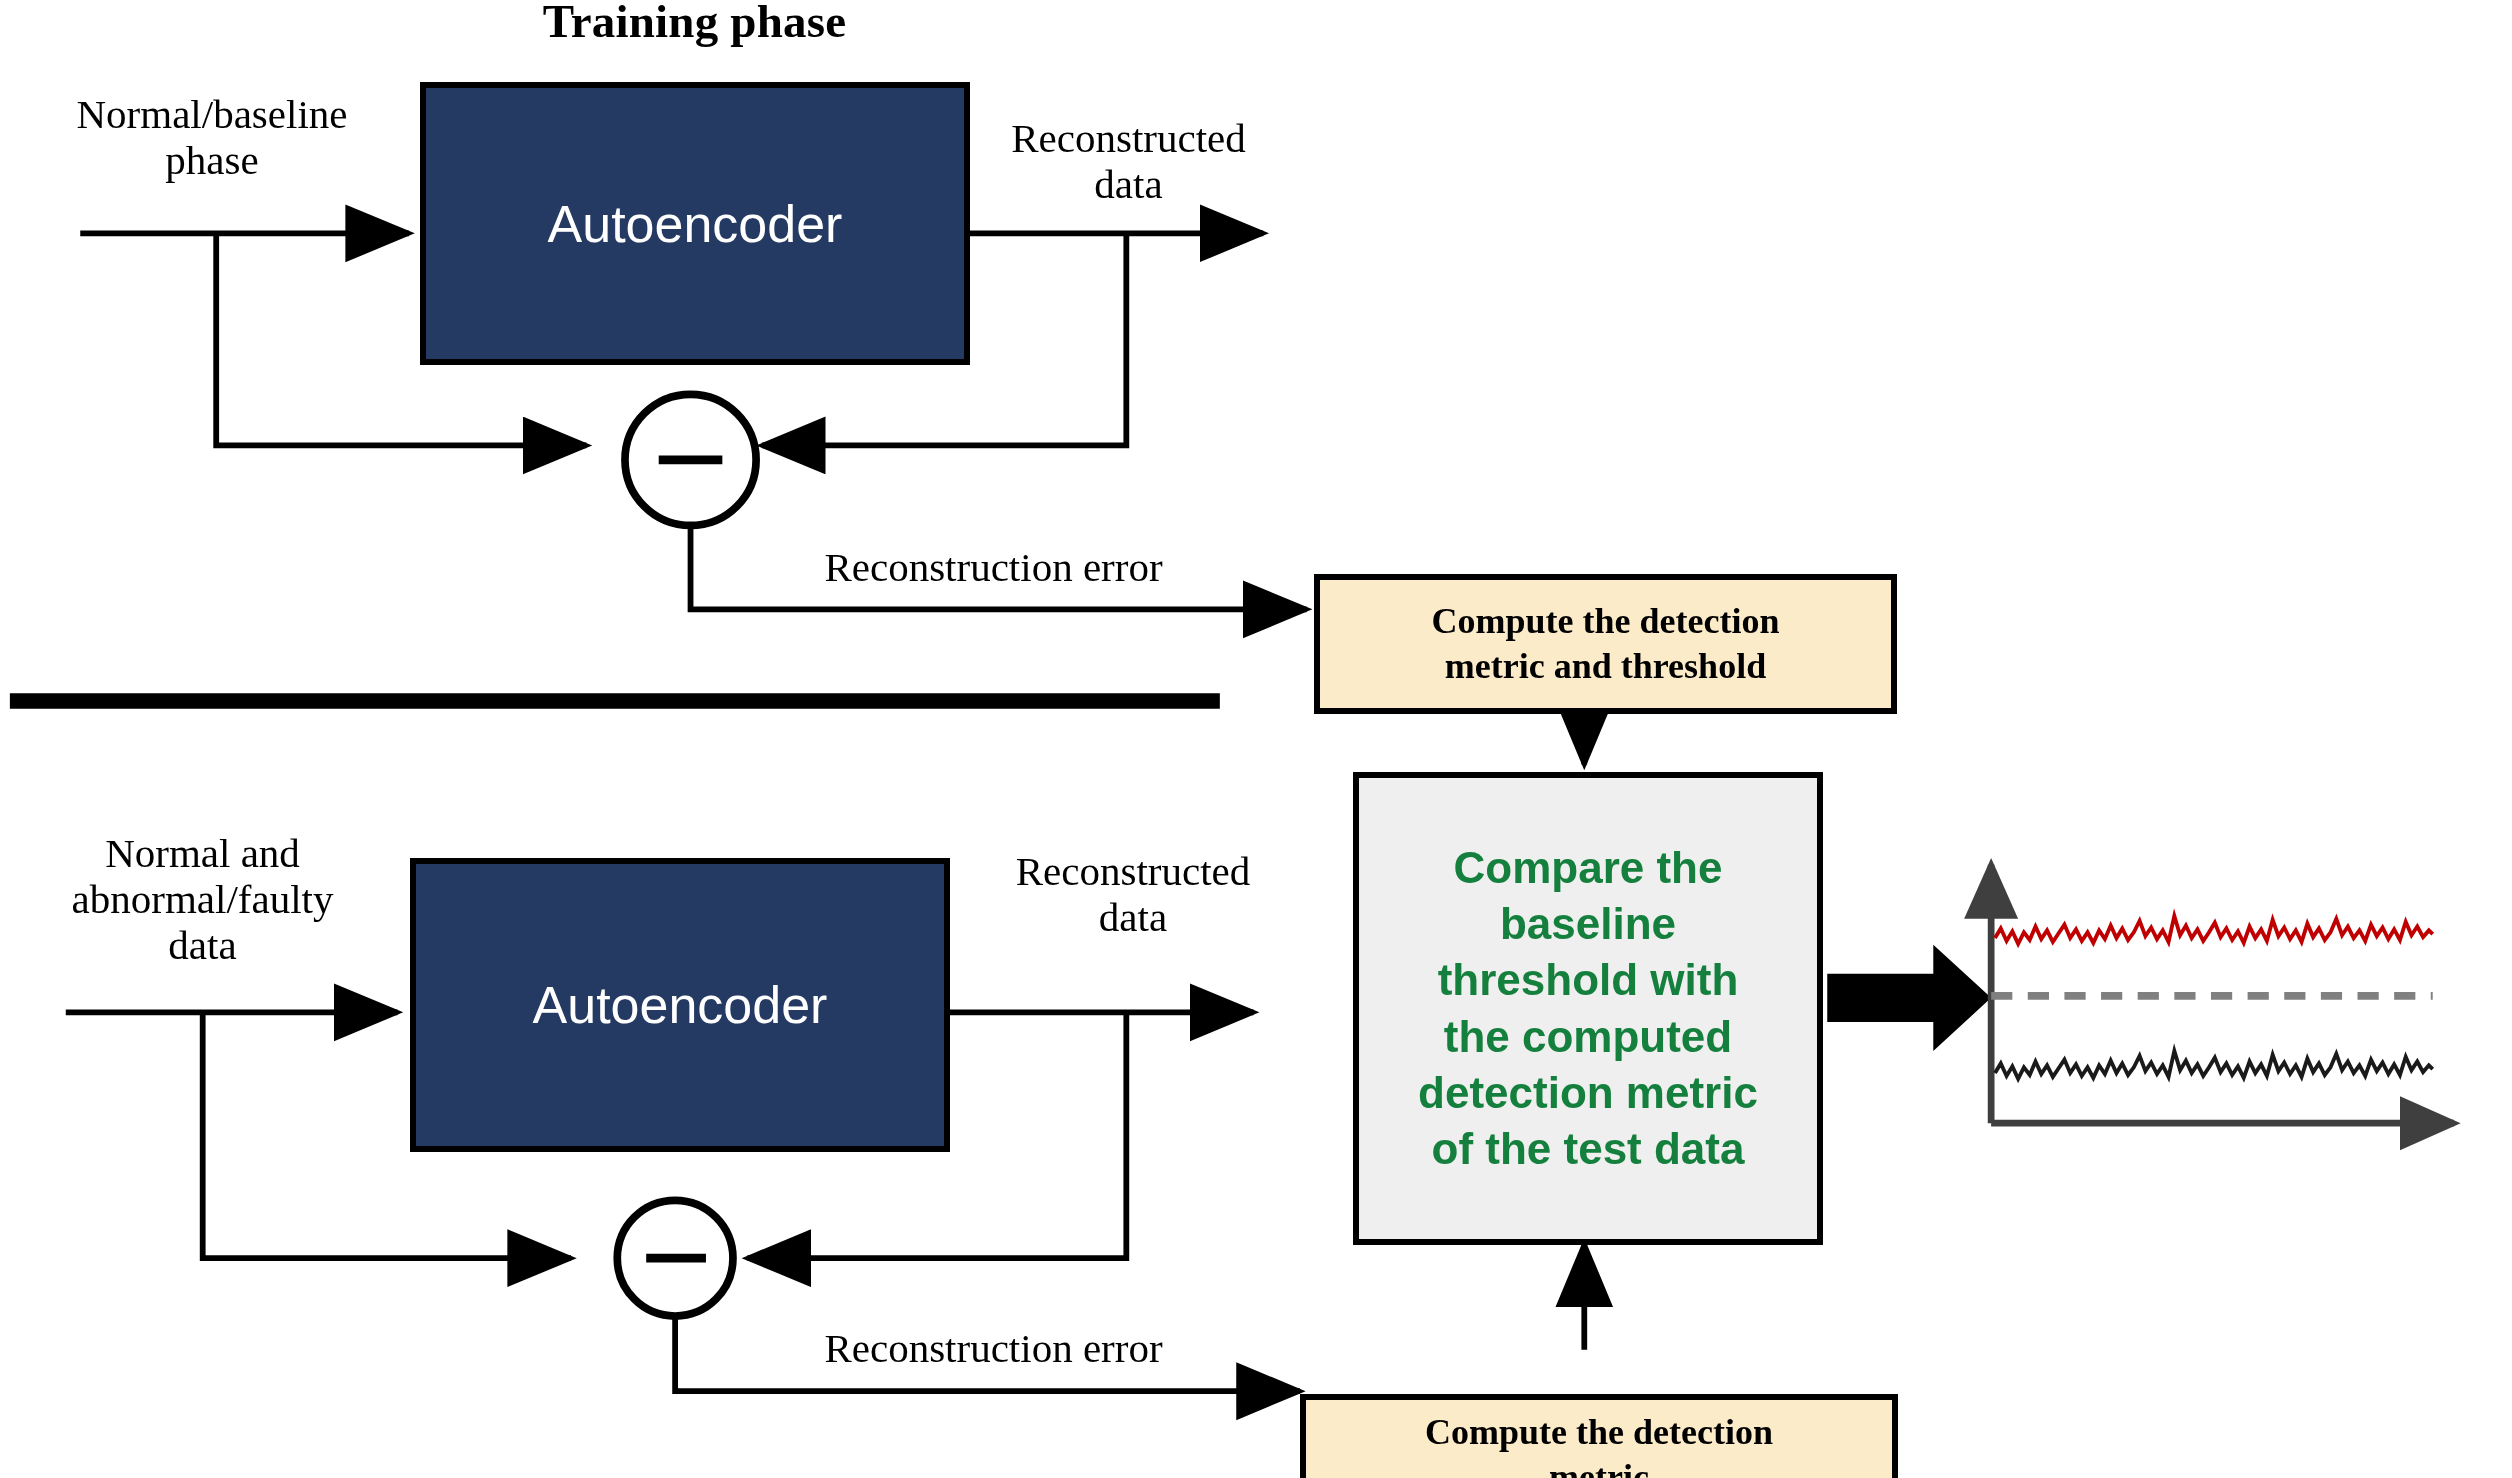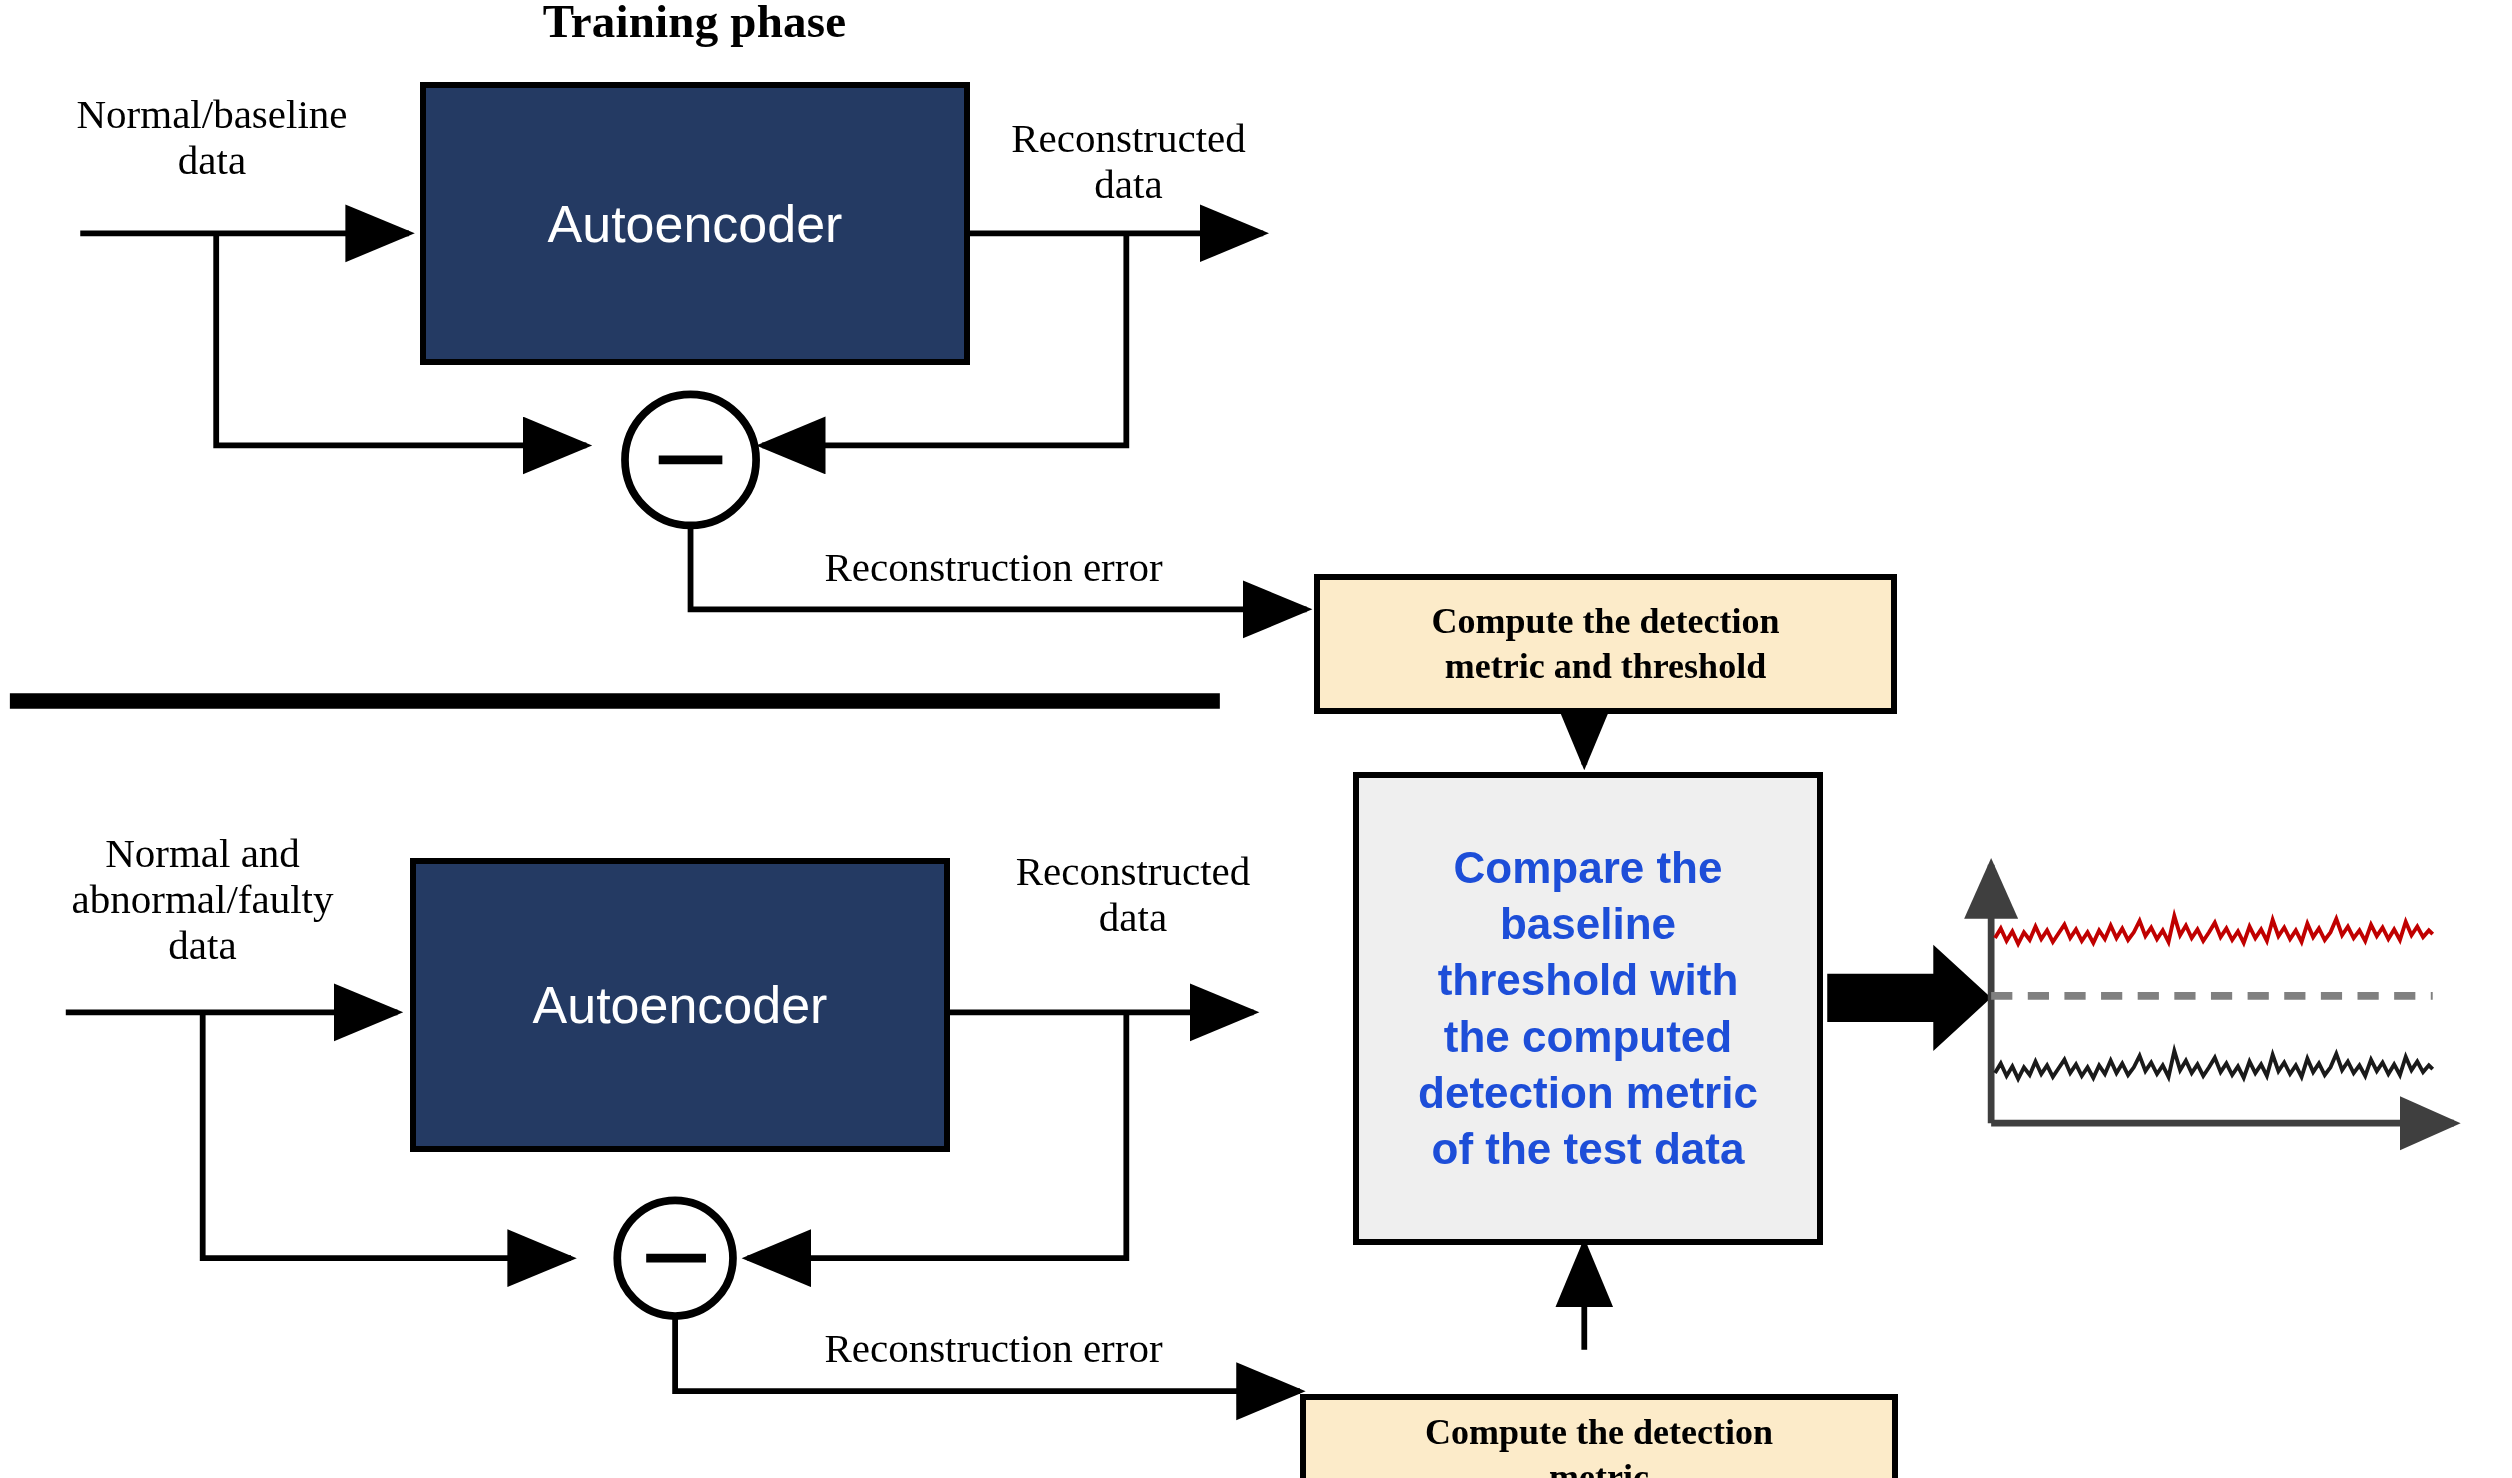--- a/index.html
+++ b/index.html
@@ -72,21 +72,21 @@
     line-height: 1.25;
     white-space: pre-line;
     margin-top: 36px;
   }
   .box-gray {
     background: #efefef;
     border: 6.8px solid #000000;
     font-family: "Liberation Sans", sans-serif;
     font-weight: bold;
     font-size: 44px;
-    color: #1d4ed8;
+    color: #15803d;
     text-align: center;
     line-height: 1.28;
     white-space: pre-line;
   }
 
   
   #plot-panel {
     position: absolute;
     left: 1953px;
     top: 825px;
@@ -188,21 +188,21 @@
 the computed
 detection metric
 of the test data</div>
 
   <div class="box box-yellow" style="left:1300px; top:1358px; width:598px; height:121px;">Compute the detection
 metric</div>
 
   <div class="txt phase-title" style="left:386px; top:-4.8px; width:617px;">Training phase</div>
 
   <div class="txt serif-label" style="left:19px; top:92px; width:386px;">Normal/baseline
-data</div>
+phase</div>
 
   <div class="txt serif-label" style="left:955px; top:116px; width:347px;">Reconstructed
 data</div>
 
   <div class="txt serif-label" style="left:762px; top:545px; width:463px;">Reconstruction error</div>
 
 
   <div class="txt serif-label" style="left:0px; top:831px; width:405px;">Normal and
 abnormal/faulty
 data</div>

